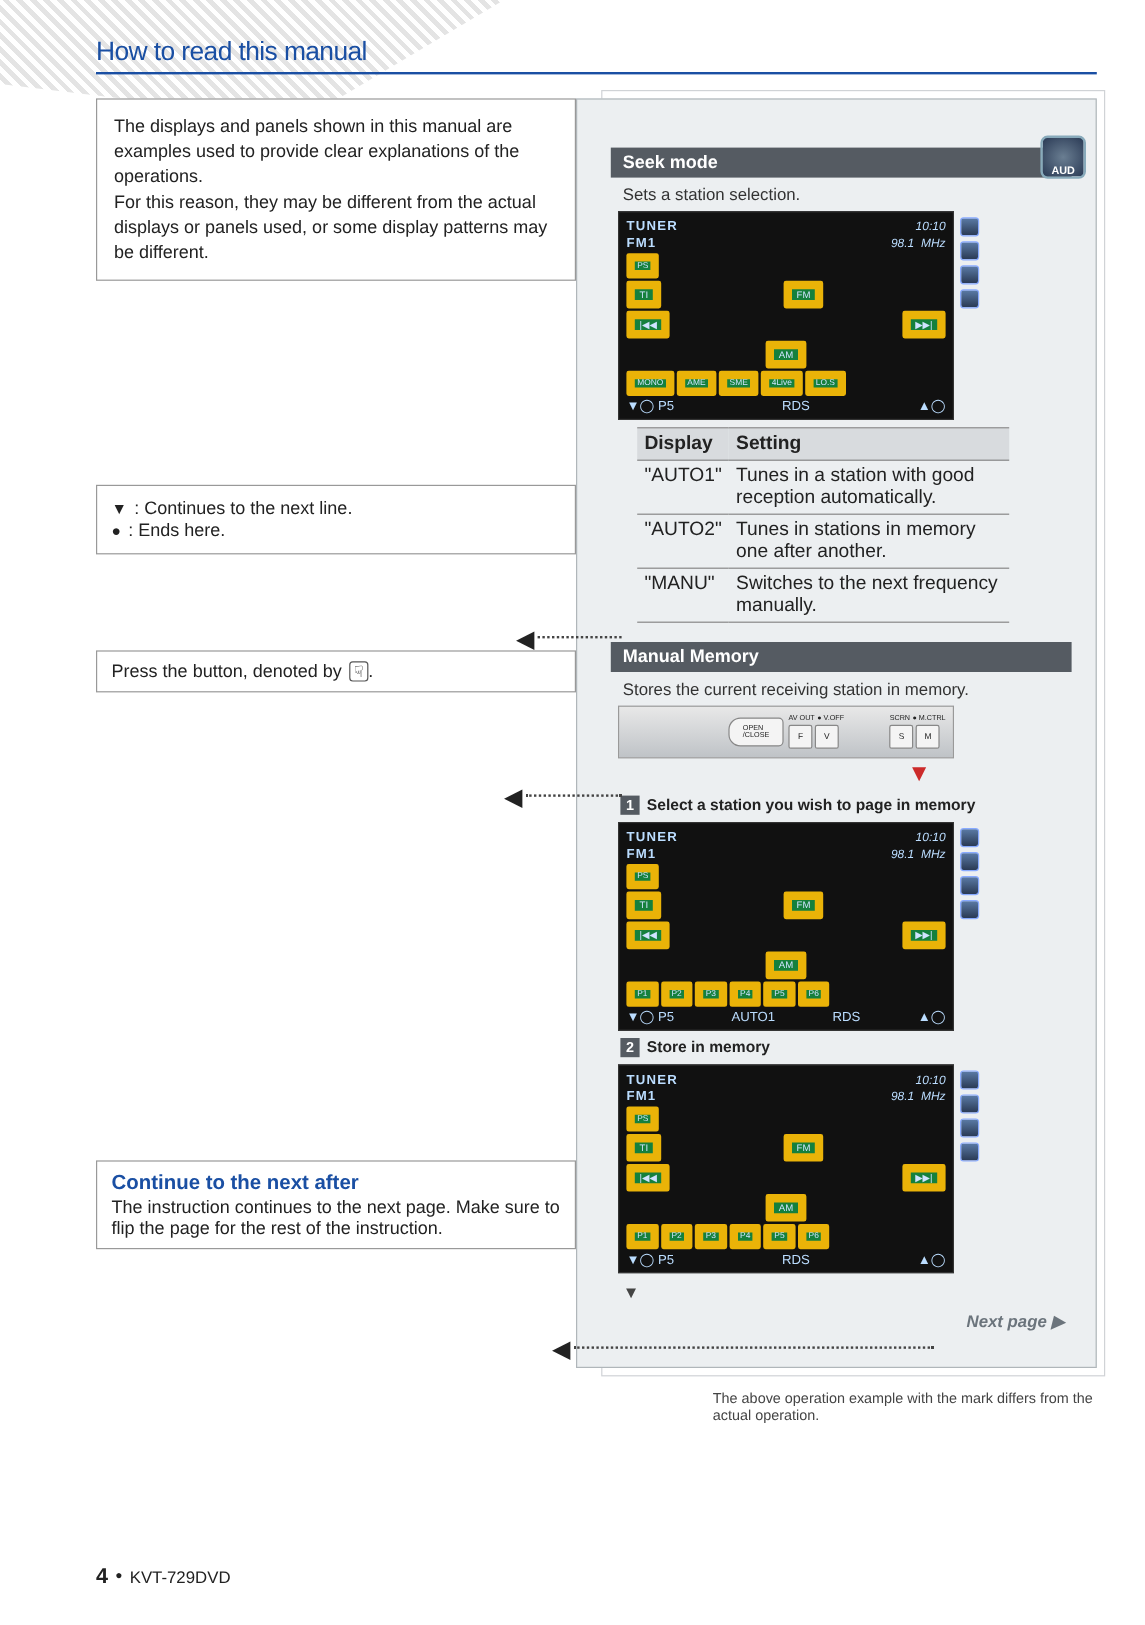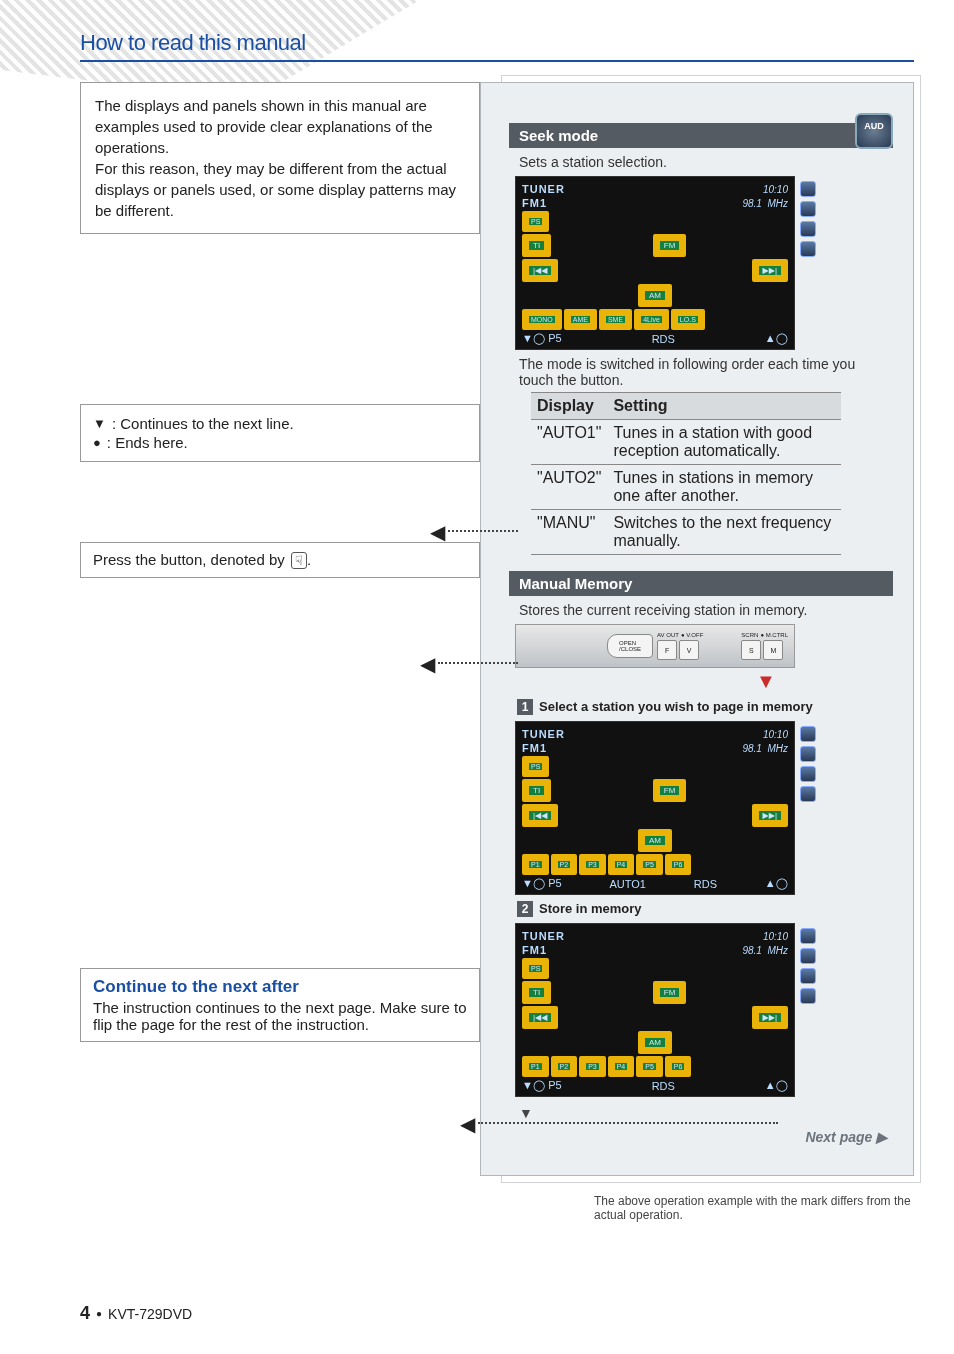--- a/index.html
+++ b/index.html
@@ -74,21 +74,21 @@
   .page-foot { position: absolute; bottom: 30px; left: 80px; font-size: 14px; display: flex; align-items: center; gap: 6px; }
   .page-foot .num { font-weight: bold; font-size: 18px; }
   .page-foot .bullet { font-size: 10px; }
 
   
   .hatch { position: absolute; top: 0; left: 0; width: 420px; height: 100px;
     background: repeating-linear-gradient(45deg, #bbb 0 4px, #fff 4px 8px);
     clip-path: polygon(0 0, 100% 0, 60% 100%, 0 70%); opacity: .4; z-index: -2; }
 
   
-  .aud-badge { position: absolute; right: 20px; top: 30px; width: 38px; height: 36px; background: radial-gradient(#6a7e92, #2a3a55); border-radius: 6px; color: #fff; font-size: 9px; font-weight: bold; display: flex; align-items: flex-end; justify-content: center; padding-bottom: 16px; border: 2px solid #8ab; }
+  .aud-badge { position: absolute; right: 8px; top: 30px; width: 38px; height: 36px; background: radial-gradient(#6a7e92, #2a3a55); border-radius: 6px; color: #fff; font-size: 9px; font-weight: bold; display: flex; align-items: flex-end; justify-content: center; padding-bottom: 0; border: 2px solid #8ab; }
 
   .bottom-tri { color:#444; font-size:14px; margin: 8px 0 0 10px; }
 </style>
 </head>
 <body>
 
 <div class="page">
   <div class="hatch"></div>
 
   <h1 class="page-title">How to read this manual</h1>
@@ -177,21 +177,20 @@
             <span class="btn btn-sm">4Live</span>
             <span class="btn btn-sm">LO.S</span>
           </div>
           <div class="foot-row">
             <span>▼◯ <span>P5</span></span>
             <span>RDS</span>
             <span>▲◯</span>
           </div>
         </div>
 
-        <div class="section-desc">The mode is switched in following order each time you touch the button.</div>
 
         <table class="tbl">
           <thead>
               <tr>
             <th>Display</th>
             <th>Setting</th>
           </tr>
             </thead>
           <tbody>
             <tr>

